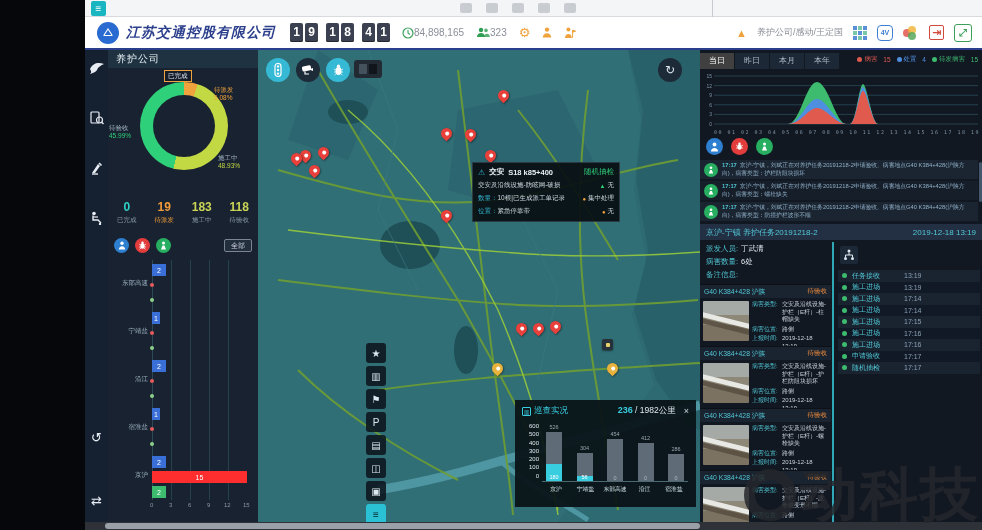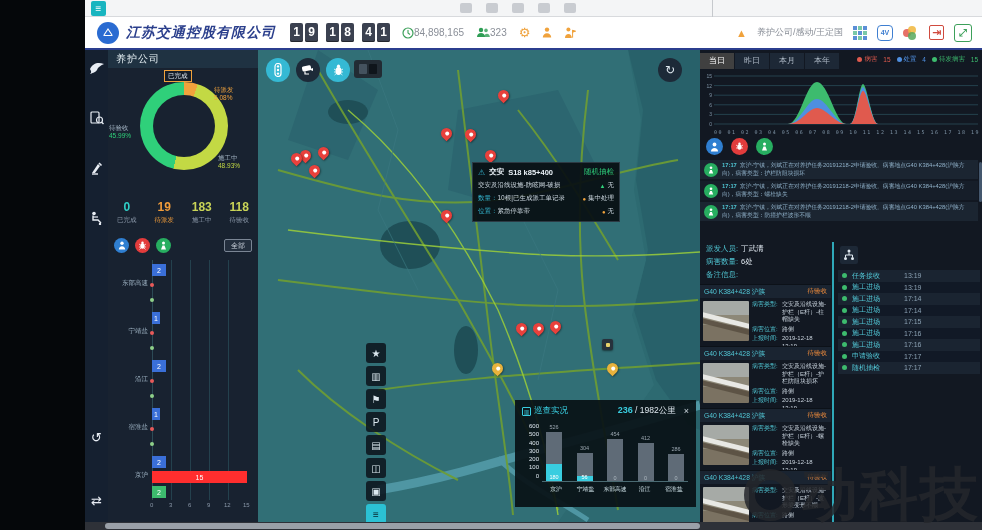--- a/index.html
+++ b/index.html
@@ -746,20 +746,24 @@
               <svg width="8" height="8" viewBox="0 0 9 9">
                 <circle cx="4.5" cy="2" r="1.5" fill="#fff"></circle>
                 <path d="M2 8.5 L3.5 4.5 L5.5 4.5 L7 8.5z" fill="#fff"></path>
               </svg>
             </span>
           <span class="ntxt"><b class="ntime">17:17</b><span>京沪-宁镇，刘斌正在对养护任务20191218-2申请验收。病害地点G40 K384+428(沪陕方向)，病害类型：防撞护栏波形不顺</span></span>
         </div>
       </div>
       <div class="nscroll"></div>
 
+      <div class="task-head">
+        <span>京沪-宁镇  养护任务20191218-2</span>
+        <span class="dt">2019-12-18 13:19</span>
+      </div>
 
       <div class="tfields">
         <div class="tfield">
             <span class="fl">派发人员:</span>
             <span class="fv">丁武清</span>
           </div>
         <div class="tfield">
             <span class="fl">病害数量:</span>
             <span class="fv">6处</span>
           </div>

